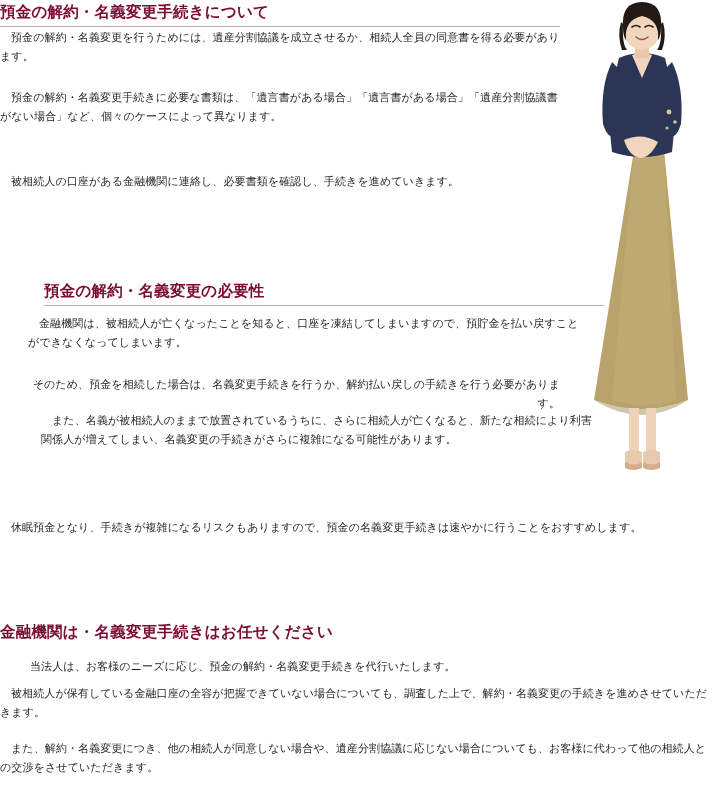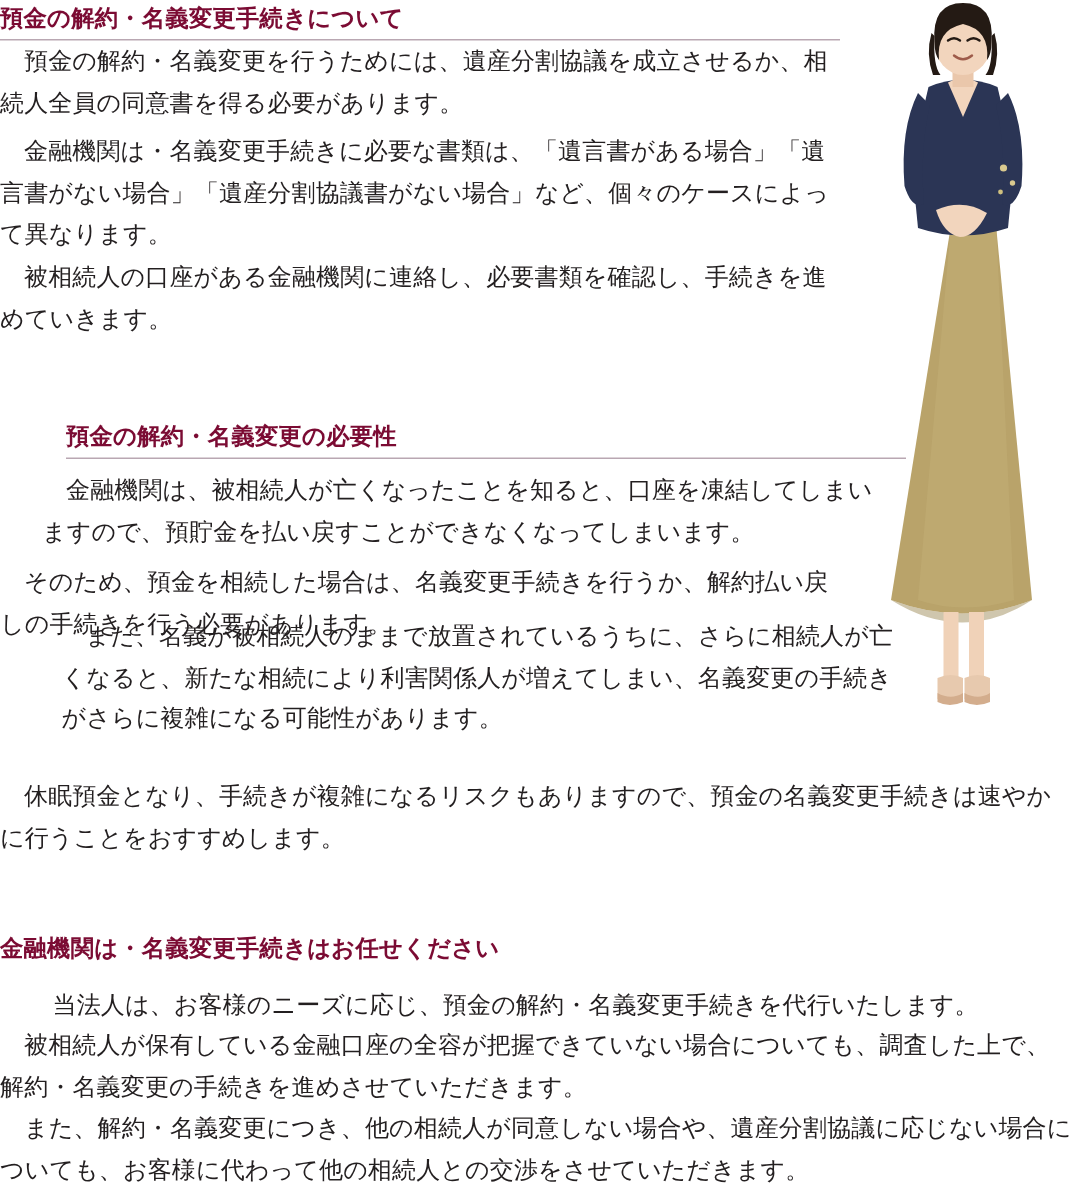--- a/index.html
+++ b/index.html
@@ -33,36 +33,36 @@
     margin: 0;
     padding: 0 0 3px 0;
     border-bottom: 1px solid #b9a7b2;
     letter-spacing: 0.2px;
   }
   h2.section-title.plain {
     border-bottom: none;
     padding-bottom: 0;
   }
   p.para {
-    font-size: 16px;
+    font-size: 11px;
     line-height: 1.72;
     margin: 0;
     text-indent: 1em;
     color: #231f20;
     letter-spacing: 0.1px;
   }
   
   #sec1-title { position: absolute; left: 0; top: 2px; width: 560px; }
   #sec1-p1 { position: absolute; left: 0; top: 28px; width: 560px; }
   #sec1-p2 { position: absolute; left: 0; top: 88px; width: 560px; }
   #sec1-p3 { position: absolute; left: 0; top: 172px; width: 560px; }
 
   #sec2-title { position: absolute; left: 0; top: 281px; width: 560px; margin-left: 44px; }
   #sec2-p1 { position: absolute; left: 0; top: 314px; width: 560px; padding-left: 28px; }
-  #sec2-p2 { position: absolute; left: 0; top: 375px; width: 560px; }
+  #sec2-p2 { position: absolute; left: 0; top: 375px; width: 560px; text-align: right; }
   #sec2-p3 { position: absolute; left: 0; top: 411px; width: 560px; margin-left: 41px; }
   #sec2-p4 { position: absolute; left: 0; top: 519px; width: 716px; font-family: Liberation Mono, monospace; }
 
   #sec3-title { position: absolute; left: 0; top: 622px; width: 716px; }
   #sec3-p1 { position: absolute; left: 0; top: 657px; width: 716px; margin-left: 19px; }
   #sec3-p2 { position: absolute; left: 0; top: 684px; width: 716px; }
   #sec3-p3 { position: absolute; left: 0; top: 739px; width: 716px; }
 
   
   .photo {
@@ -76,21 +76,21 @@
 </style>
 </head>
 <body>
 
 <div class="page">
 
   <div class="content">
 
     <h2 class="section-title" id="sec1-title">預金の解約・名義変更手続きについて</h2>
     <p class="para" id="sec1-p1">預金の解約・名義変更を行うためには、遺産分割協議を成立させるか、相続人全員の同意書を得る必要があります。</p>
-    <p class="para" id="sec1-p2">金融機関は・名義変更手続きに必要な書類は、「遺言書がある場合」「遺言書がない場合」「遺産分割協議書がない場合」など、個々のケースによって異なります。</p>
+    <p class="para" id="sec1-p2">預金の解約・名義変更手続きに必要な書類は、「遺言書がある場合」「遺言書がある場合」「遺産分割協議書がない場合」など、個々のケースによって異なります。</p>
     <p class="para" id="sec1-p3">被相続人の口座がある金融機関に連絡し、必要書類を確認し、手続きを進めていきます。</p>
 
     <h2 class="section-title" id="sec2-title">預金の解約・名義変更の必要性</h2>
     <p class="para" id="sec2-p1">金融機関は、被相続人が亡くなったことを知ると、口座を凍結してしまいますので、預貯金を払い戻すことができなくなってしまいます。</p>
     <p class="para" id="sec2-p2">そのため、預金を相続した場合は、名義変更手続きを行うか、解約払い戻しの手続きを行う必要があります。</p>
     <p class="para" id="sec2-p3">また、名義が被相続人のままで放置されているうちに、さらに相続人が亡くなると、新たな相続により利害関係人が増えてしまい、名義変更の手続きがさらに複雑になる可能性があります。</p>
     <p class="para" id="sec2-p4">休眠預金となり、手続きが複雑になるリスクもありますので、預金の名義変更手続きは速やかに行うことをおすすめします。</p>
 
     <h2 class="section-title plain" id="sec3-title">金融機関は・名義変更手続きはお任せください</h2>
     <p class="para" id="sec3-p1">当法人は、お客様のニーズに応じ、預金の解約・名義変更手続きを代行いたします。</p>

